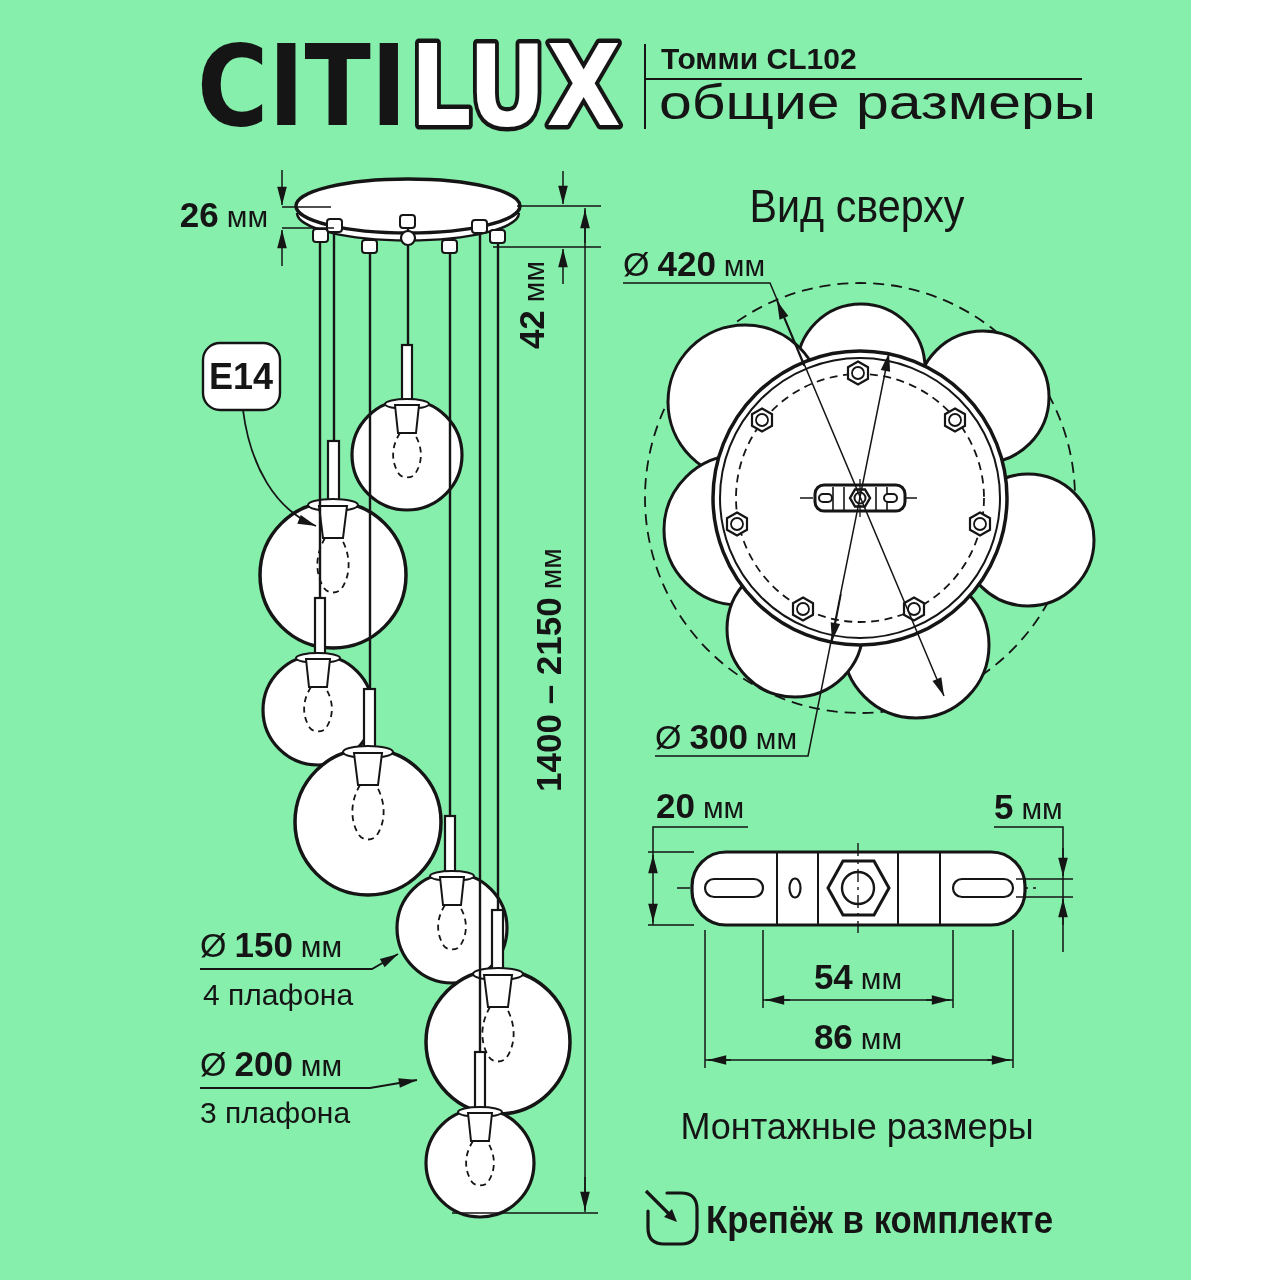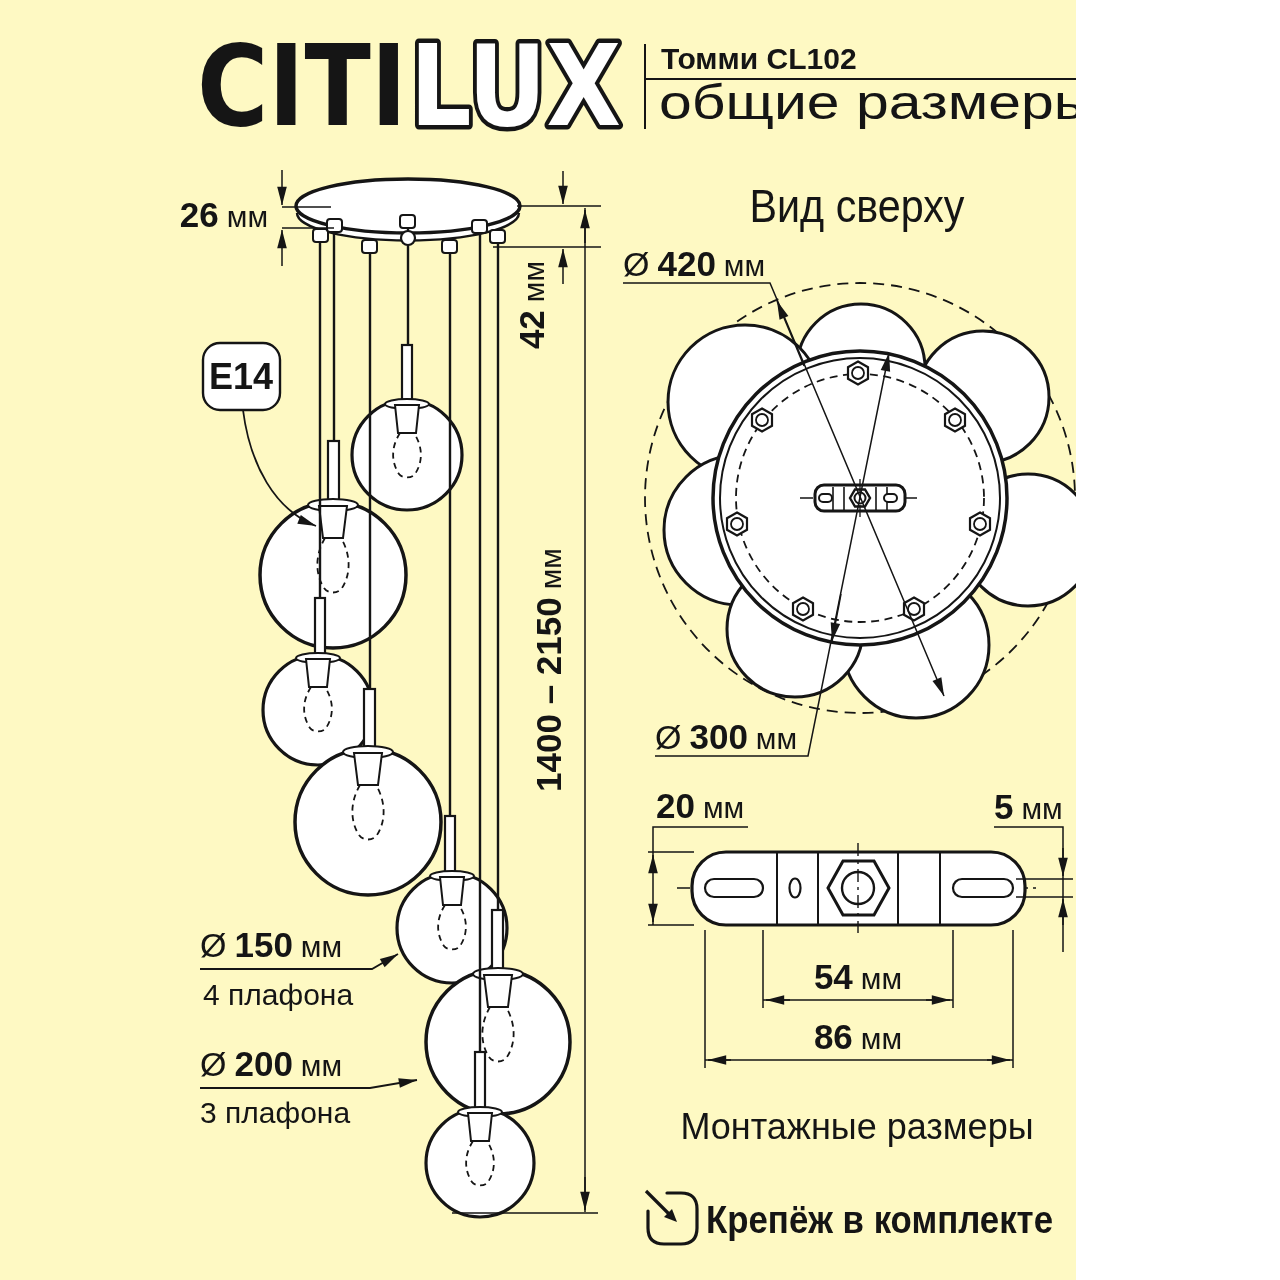--- a/index.html
+++ b/index.html
@@ -1,16 +1,16 @@
 <!DOCTYPE html>
 <html><head>
 <meta charset="utf-8">
 <style>
   html,body{margin:0;padding:0;background:#fff;}
-  .page{position:relative;width:1076px;height:1280px;background:#fef9c3;overflow:hidden;
+  .page{position:relative;width:1191px;height:1280px;background:#86efac;overflow:hidden;
         font-family:"Liberation Sans",sans-serif;}
   svg{display:block;}
   
   .nf{fill:none;stroke:#151515;}
   .fw{fill:#ffffff;stroke:#151515;}
   .w13{stroke-width:1.3}.w14{stroke-width:1.4}.w15{stroke-width:1.5}.w16{stroke-width:1.6}
   .w18{stroke-width:1.8}.w2{stroke-width:2}.w22{stroke-width:2.2}.w24{stroke-width:2.4}
   .w3{stroke-width:3}.w32{stroke-width:3.2}.w35{stroke-width:3.5}
   .dA{stroke-dasharray:11 7}      
   .dB{stroke-dasharray:8 5.5}     

